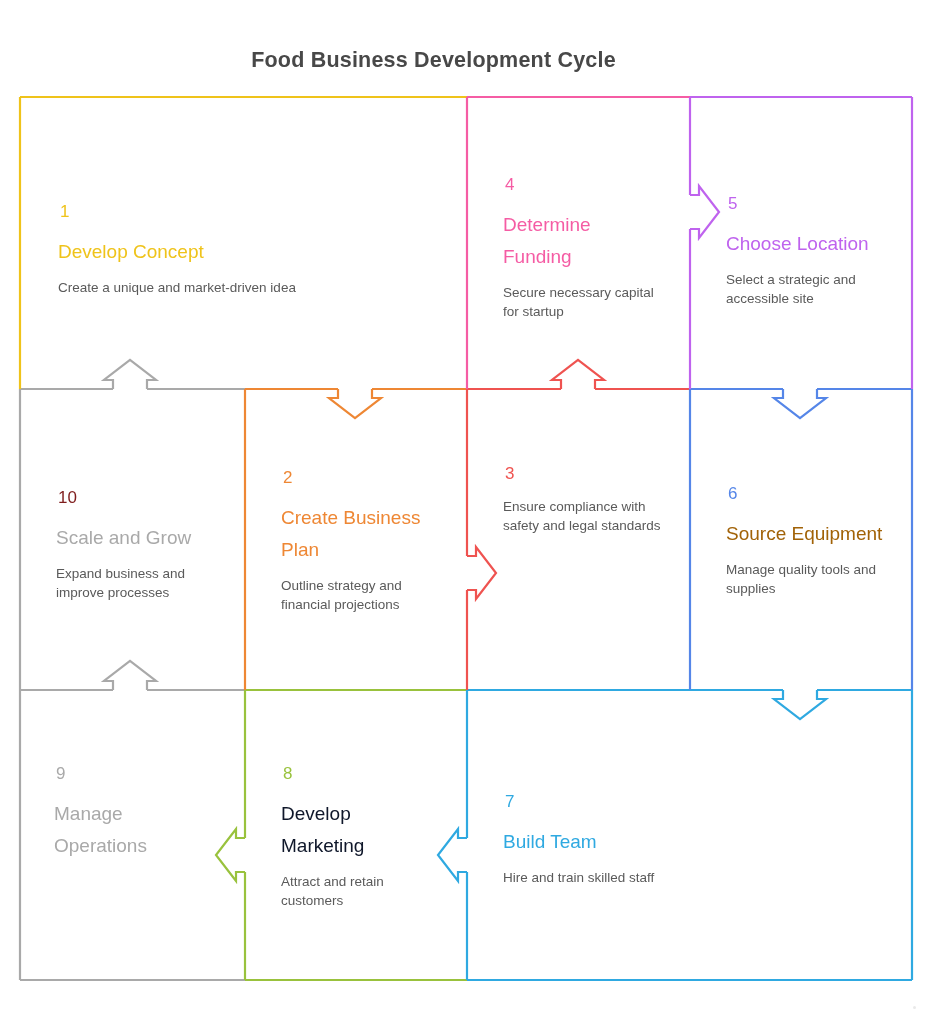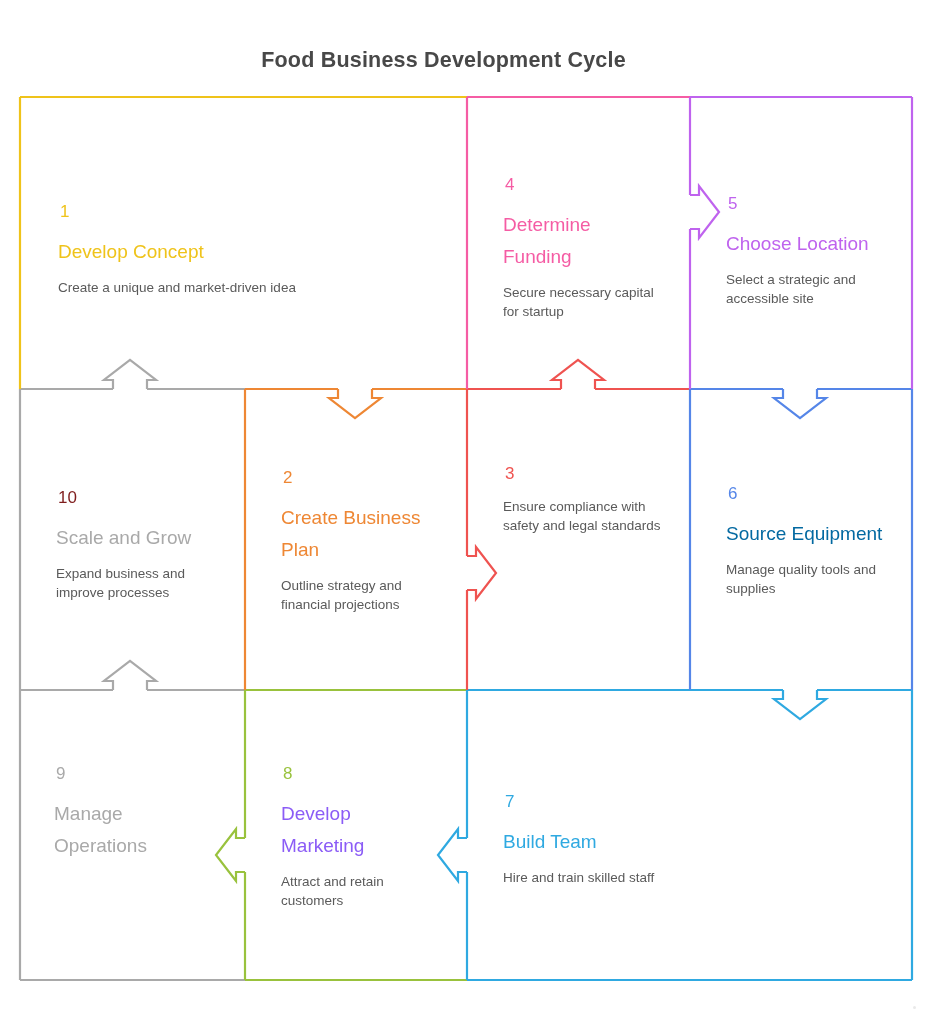--- a/index.html
+++ b/index.html
@@ -2,21 +2,21 @@
 <html><head>
 <meta charset="utf-8">
 <style>
   html,body{margin:0;padding:0;background:#ffffff;}
   body{
     width:935px;height:1024px;position:relative;overflow:hidden;
     font-family:"Liberation Sans","DejaVu Sans",sans-serif;
     -webkit-font-smoothing:antialiased;
   }
   .page-title{
-    position:absolute;left:10px;top:48px;width:867px;margin:0;
+    position:absolute;left:0;top:48px;width:867px;margin:0;
     text-align:center;font-size:21.5px;font-weight:bold;color:#484848;
     letter-spacing:.2px;
   }
   #grid-svg{position:absolute;left:0;top:0;}
   .step{position:absolute;}
   .num{font-size:17px;line-height:22px;margin:0 0 13px 2px;font-weight:400;}
   .stitle{font-size:19px;line-height:32px;margin:0 0 11px 0;font-weight:400;}
   .sdesc{font-size:13.5px;line-height:18.5px;color:#5a5a5a;}
   .s1{left:58px;top:201px;width:310px;}
   .s2{left:281px;top:467px;width:152px;}
@@ -109,31 +109,31 @@
   <div class="stitle" style="color: rgb(245, 92, 164);">Determine Funding</div>
   <div class="sdesc">Secure necessary capital for startup</div>
 </div>
 <div class="step s5">
   <div class="num" style="color: rgb(191, 99, 238);">5</div>
   <div class="stitle" style="color: rgb(191, 99, 238);">Choose Location</div>
   <div class="sdesc">Select a strategic and accessible site</div>
 </div>
 <div class="step s6">
   <div class="num" style="color: rgb(85, 134, 232);">6</div>
-  <div class="stitle" style="color: #0369a1;">Source Equipment</div>
+  <div class="stitle" style="color: #a16207;">Source Equipment</div>
   <div class="sdesc">Manage quality tools and supplies</div>
 </div>
 <div class="step s7">
   <div class="num" style="color: rgb(47, 169, 225);">7</div>
   <div class="stitle" style="color: rgb(47, 169, 225);">Build Team</div>
   <div class="sdesc">Hire and train skilled staff</div>
 </div>
 <div class="step s8">
   <div class="num" style="color: rgb(153, 194, 61);">8</div>
-  <div class="stitle" style="color: #8b5cf6;">Develop Marketing</div>
+  <div class="stitle" style="color: #0f172a;">Develop Marketing</div>
   <div class="sdesc">Attract and retain customers</div>
 </div>
 <div class="step s9">
   <div class="num" style="color: rgb(169, 169, 169);">9</div>
   <div class="stitle" style="color: rgb(169, 169, 169);">Manage Operations</div>
 </div>
 <div class="step s10">
   <div class="num" style="color: #7f1d1d;">10</div>
   <div class="stitle" style="color: rgb(169, 169, 169);">Scale and Grow</div>
   <div class="sdesc">Expand business and improve processes</div>

